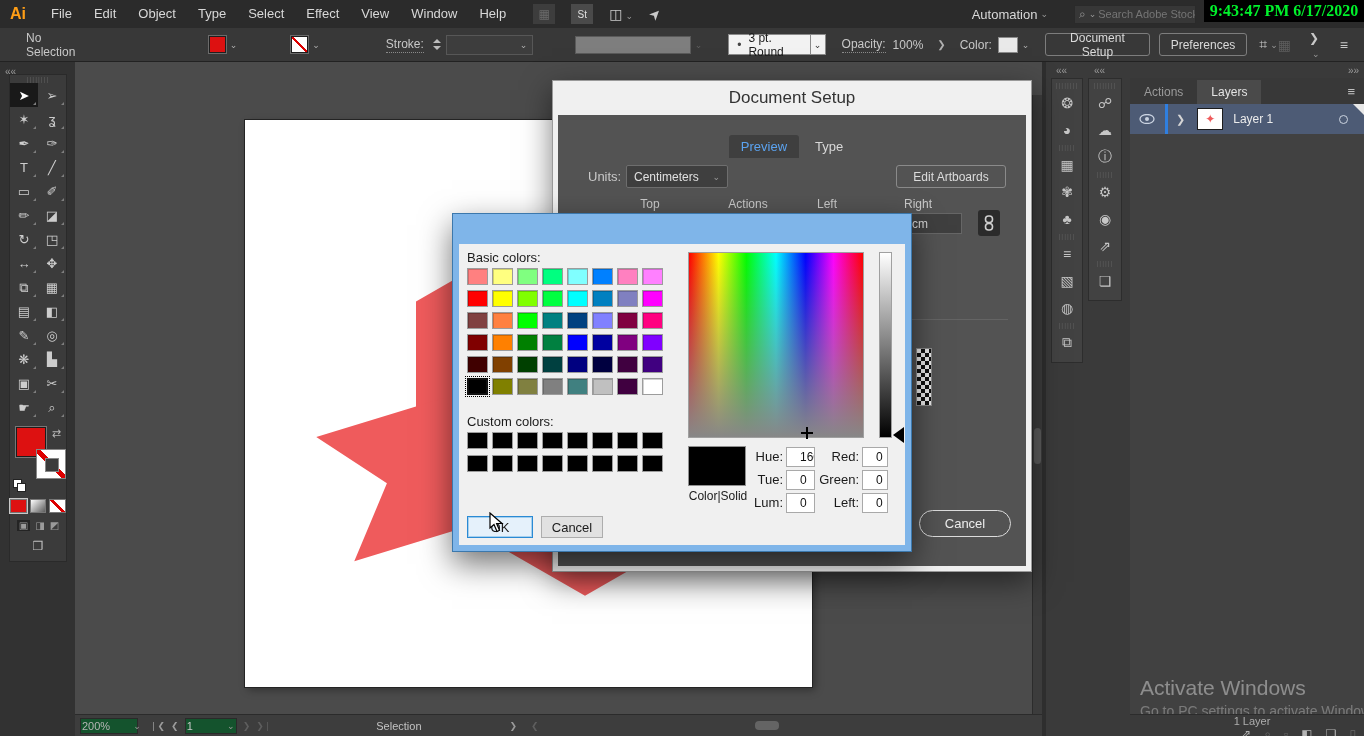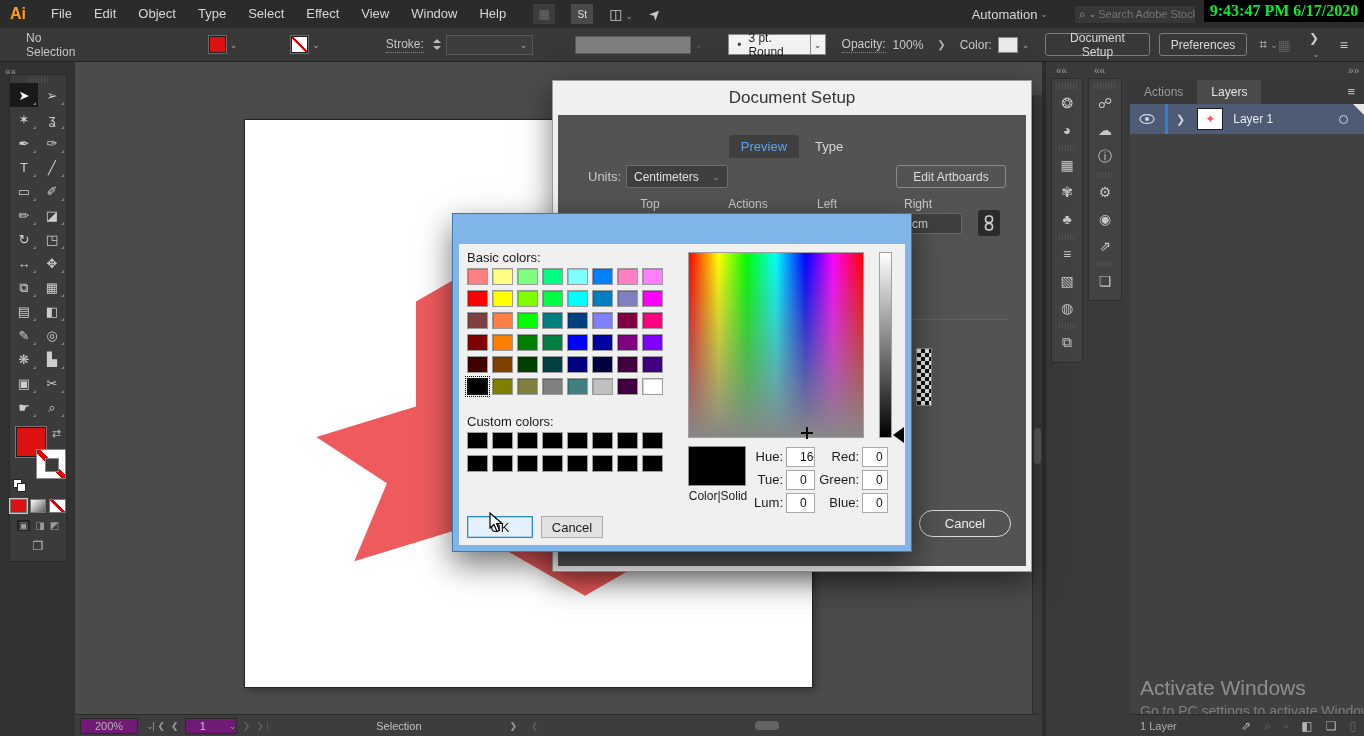--- a/index.html
+++ b/index.html
@@ -78,21 +78,21 @@
   #doc-tab { position:absolute; left:0; top:0; height:33px; background:#474747; display:flex; align-items:center; padding:0 10px 0 15px; }
   #doc-tab .title { color:#d6d6d6; font-size:13px; }
   #doc-tab .close { color:#b2b2b2; font-size:13px; margin-left:14px; }
   #artboard { position:absolute; left:170px; top:58px; width:567px; height:567px; background:#fff; box-shadow:0 0 0 1px #242424, 3px 3px 8px rgba(0,0,0,.35); }
   #logo-svg { position:absolute; left:190px; top:160px; }
   #v-scroll { position:absolute; right:0; top:33px; bottom:22px; width:10px; background:#3c3c3c; border-left:1px solid #2c2c2c; }
   #v-thumb { position:absolute; left:1px; right:1px; top:333px; height:36px; background:#5c5c5c; border-radius:4px; }
 
   
   #statusbar { position:absolute; left:0; right:0; bottom:0; height:22px; background:#3d3d3d; border-top:1px solid #2b2b2b; display:flex; align-items:center; color:#b5b5b5; font-size:11px; }
-  .sb-combo { height:16px; background:#701a75; border:1px solid #2a2a2a; display:flex; align-items:center; justify-content:space-between; padding:0 14px;gap:20px; }
+  .sb-combo { height:16px; background:#14532d; border:1px solid #2a2a2a; display:flex; align-items:center; justify-content:space-between; padding:0 1px;gap:20px; }
   #sb-zoom { width:58px; margin-left:5px; }
   #sb-nav { display:flex; align-items:center; gap:6px; margin-left:12px; color:#9a9a9a; font-size:9px; }
   #sb-page { width:52px; color:#c7c7c7; font-size:11px; }
   #sb-tool { margin-left:105px; color:#c3c3c3; }
   #sb-arrows { margin-left:88px; display:flex; gap:14px; font-size:9px; color:#9a9a9a; }
   #h-thumb { position:absolute; left:680px; top:6px; width:24px; height:9px; background:#646464; border-radius:4px; }
 
   
   #right-area { position:absolute; right:0; top:62px; width:322px; bottom:0; background:#3a3a3a; border-left:4px solid #2e2e2e; z-index:10; }
   .dock-collapse { position:absolute; top:3px; color:#9a9a9a; font-size:10px; }
@@ -109,21 +109,21 @@
   #eye-icon { margin-left:9px; }
   #layer-accent { width:3px; height:30px; background:#2f7fe0; margin-left:10px; }
   #layer-expand { color:#d5d5d5; font-size:11px; margin-left:8px; }
   #layer-thumb { width:26px; height:22px; background:#fff; border:1px solid #1c1c1c; margin-left:12px; display:flex; align-items:center; justify-content:center; color:#ef5b5c; font-size:12px; }
   #layer-name { color:#ececec; font-size:12px; margin-left:10px; }
   #layer-target { width:9px; height:9px; border:1px solid #ccd4e0; border-radius:50%; margin-left:auto; margin-right:16px; }
   #layer-sel-corner { position:absolute; right:0; top:0; border-left:11px solid transparent; border-top:11px solid #e8e8e8; }
   #watermark { position:absolute; left:10px; top:598px; pointer-events:none; }
   #wm1 { font-size:21px; color:rgba(255,255,255,.40); }
   #wm2 { font-size:14px; color:rgba(255,255,255,.30); margin-top:3px; white-space:nowrap; }
-  #layers-bottom { position:absolute; left:84px; right:0; bottom:0; height:22px; background:#3a3a3a; border-top:1px solid #2c2c2c; display:flex; align-items:center; }
+  #layers-bottom { position:absolute; left:84px; right:0; bottom:0; height:22px; background:#3a3a3a; border-top:1px solid #2c2c2c; display:flex; align-items:center;flex-direction:column; }
   #layer-count { color:#adadad; font-size:11px; margin-left:10px; }
   #layers-bottom-icons { margin-left:auto; margin-right:8px; display:flex; gap:13px; }
   .lb-icon { color:#b5b5b5; font-size:12px; }
   .lb-icon.dim { color:#686868; }
 
   
   #docsetup { position:absolute; left:552px; top:80px; width:480px; height:492px; background:#f0f0f0; border:1px solid #9a9a9a; box-shadow:0 10px 28px rgba(0,0,0,.5); z-index:40; }
   #ds-titlebar { height:34px; display:flex; align-items:center; justify-content:center; color:#333; font-size:17px; }
   #ds-body { position:absolute; left:5px; right:5px; top:34px; bottom:5px; background:#535353; }
   #ds-tabs { display:flex; justify-content:center; margin-top:20px; gap:4px; }
@@ -617,21 +617,21 @@
       <div id="rgb-fields">
           <div class="numrow">
             <span class="numlbl">Red:</span>
             <input class="numinp" value="0" style="">
           </div>
           <div class="numrow">
             <span class="numlbl">Green:</span>
             <input class="numinp" value="0" style="">
           </div>
           <div class="numrow">
-            <span class="numlbl">Blue:</span>
+            <span class="numlbl">Left:</span>
             <input class="numinp" value="0" style="">
           </div>
         </div>
       <svg id="cd-cursor" width="15" height="21" viewBox="0 0 15 21">
           <path d="M1,1 L1,16 L5,12.5 L8,19.5 L10.5,18.3 L7.6,11.5 L13,11.5 Z" fill="#fff" stroke="#000" stroke-width="1.2"></path>
         </svg>
     </div>
   </div>
 
 </div>

